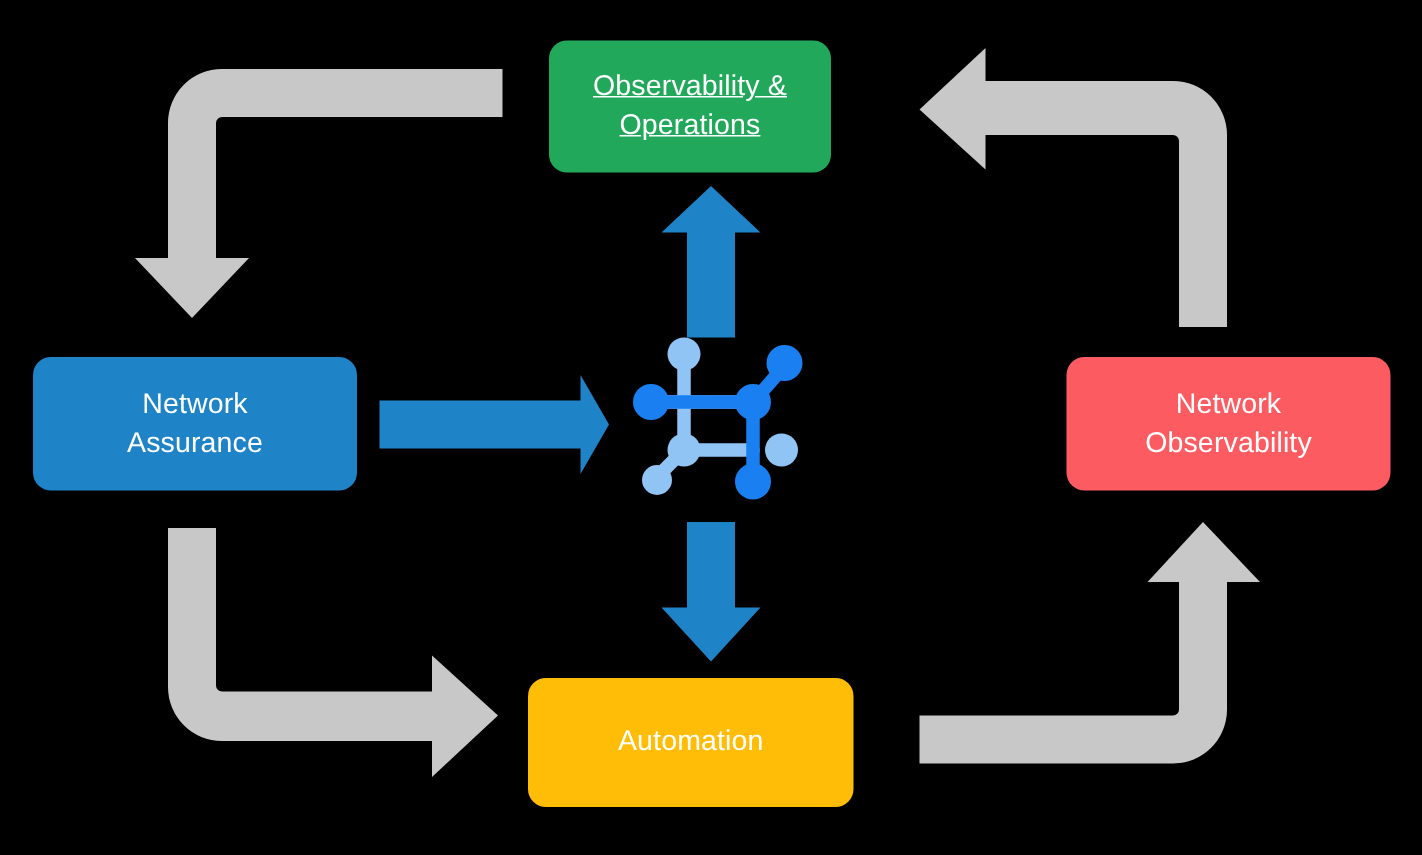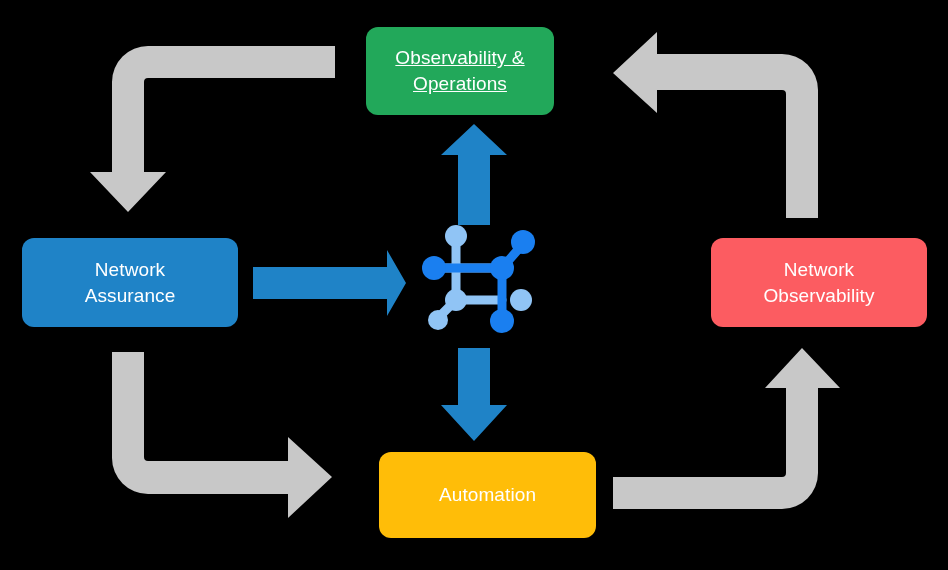--- a/index.html
+++ b/index.html
@@ -37,21 +37,21 @@
   }
   #box-operations {
     left: 22px; top: 238px; width: 216px; height: 89px;
     background: #1F83C7;
   }
   #box-infrastructure {
     left: 711px; top: 238px; width: 216px; height: 89px;
     background: #FC5C61;
   }
   #box-automation {
-    left: 379px; top: 452px; width: 217px; height: 86px;
+    left: 352px; top: 452px; width: 217px; height: 86px;
     background: #FFBD08;
   }
   .svg-layer {
     position: absolute;
     left: 0; top: 0;
     width: 948px;
     height: 570px;
   }
   .hub {
     position: absolute;

